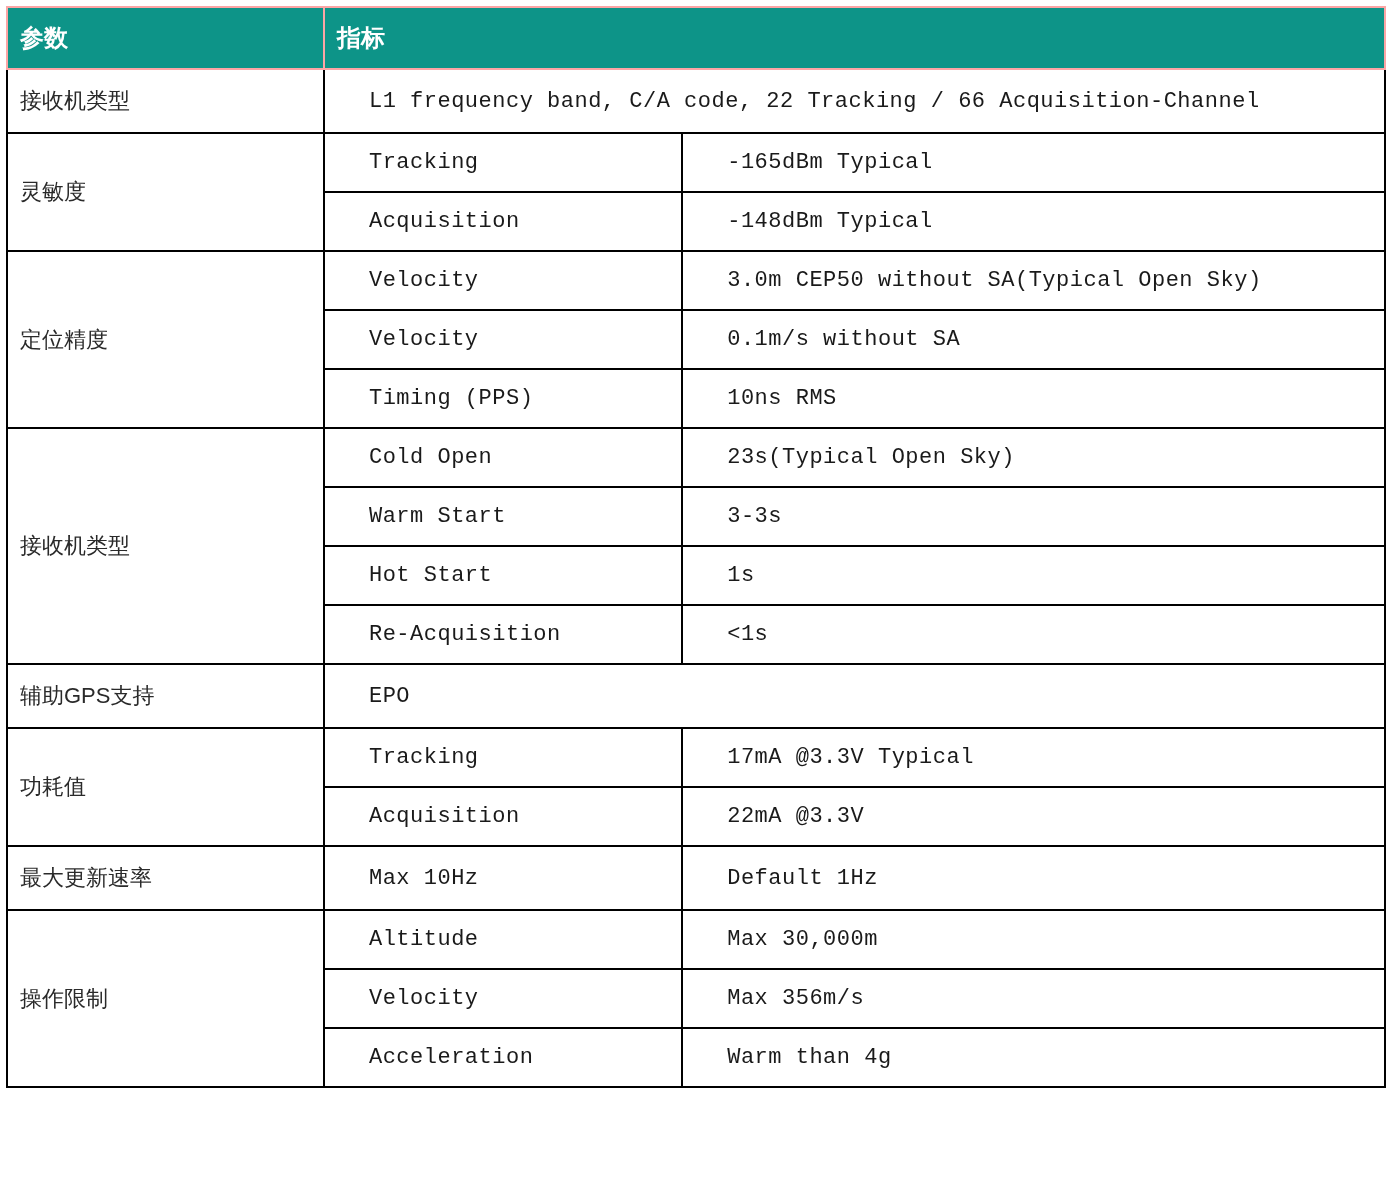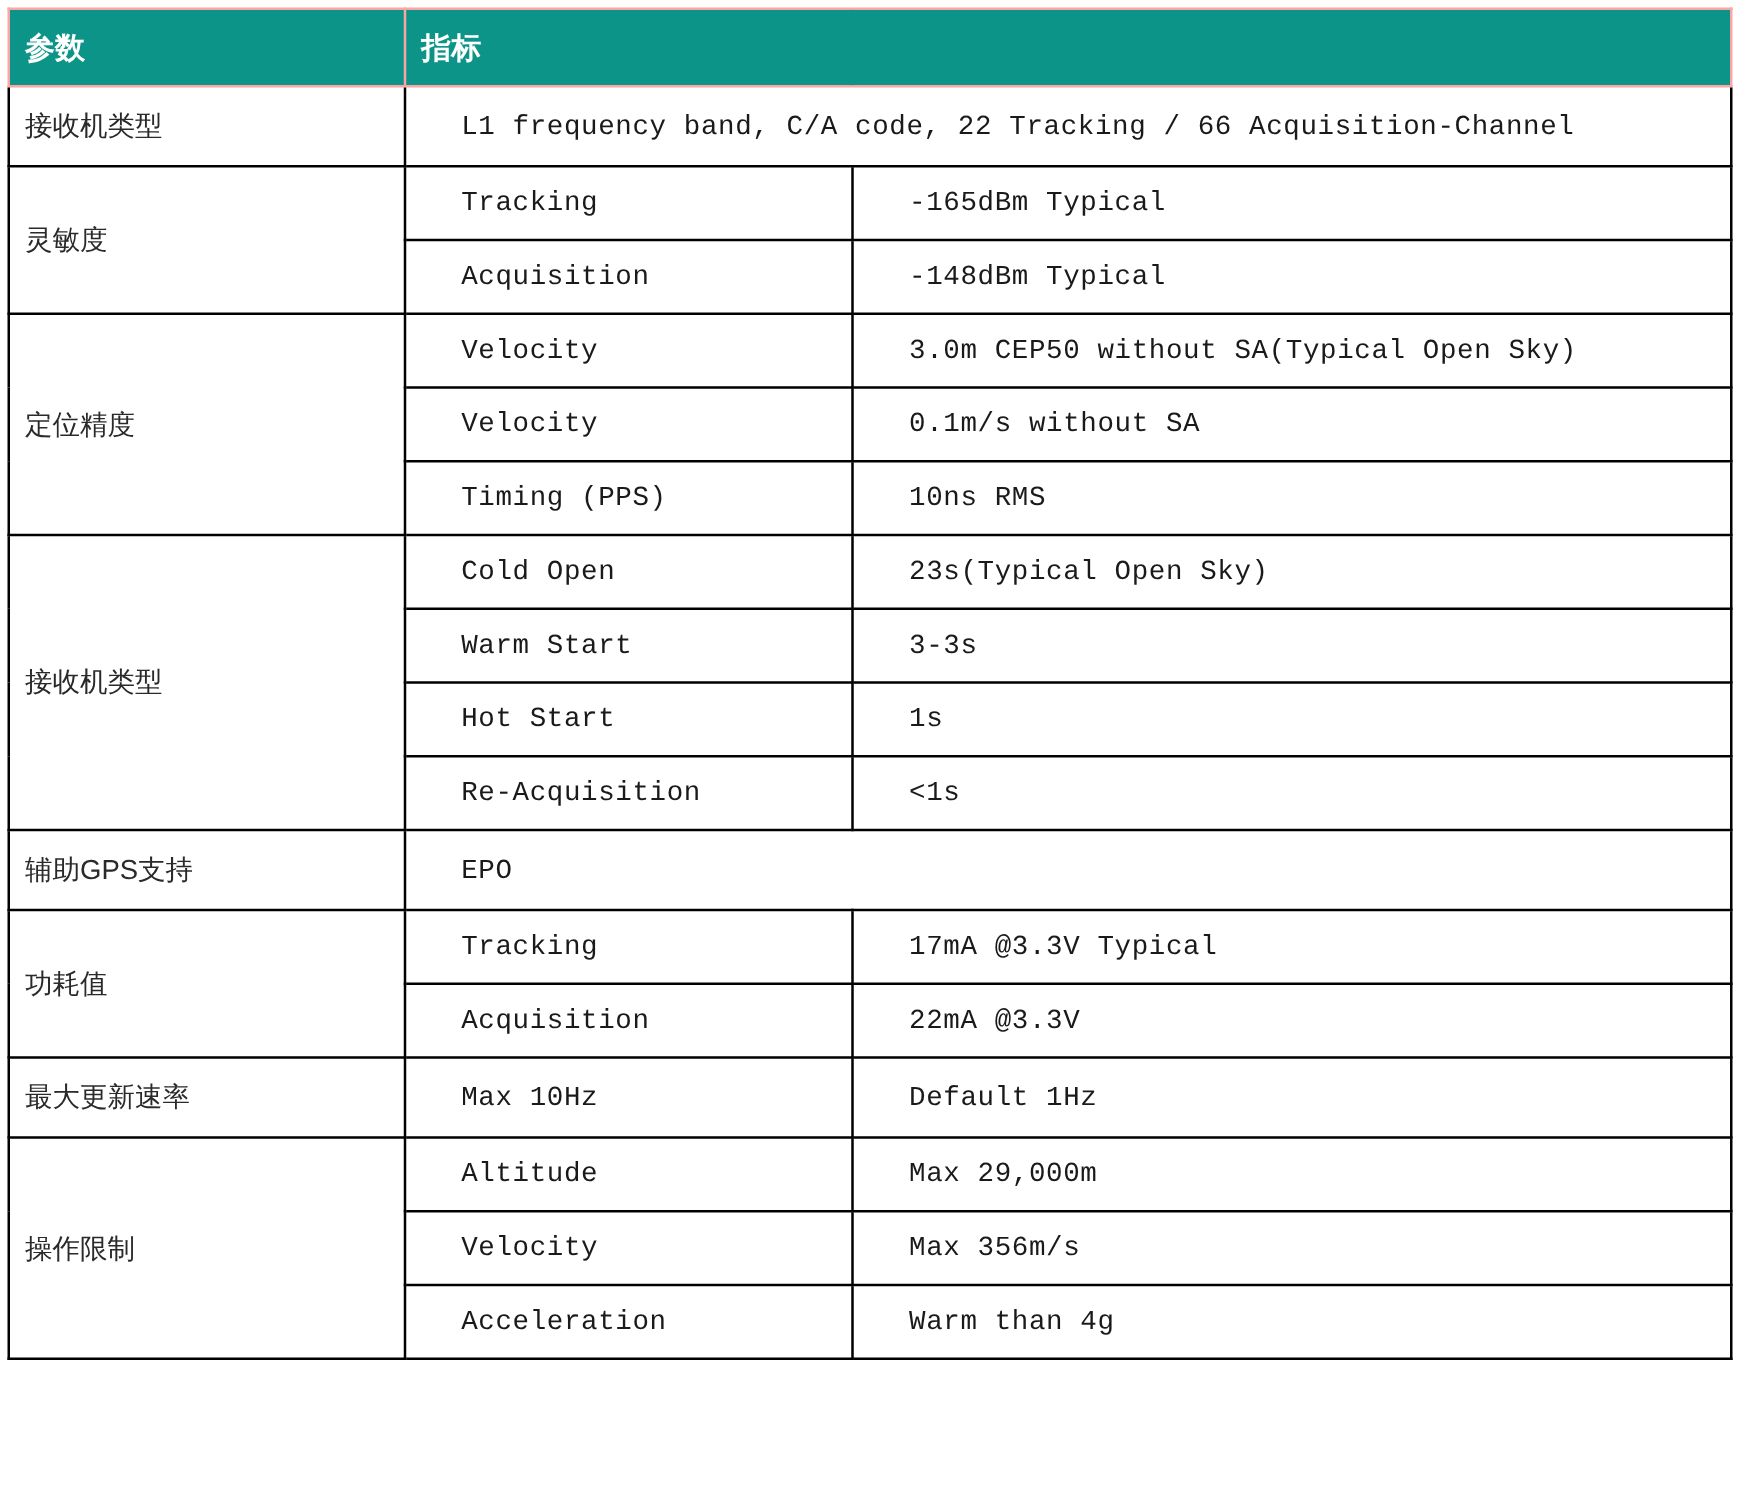--- a/index.html
+++ b/index.html
@@ -129,21 +129,21 @@
 
     <tr>
       <td class="param-label">最大更新速率</td>
       <td class="mono">Max 10Hz</td>
       <td class="mono">Default 1Hz</td>
     </tr>
 
     <tr>
       <td class="param-label" rowspan="3">操作限制</td>
       <td class="mono">Altitude</td>
-      <td class="mono">Max 29,000m</td>
+      <td class="mono">Max 30,000m</td>
     </tr>
     <tr>
       <td class="mono">Velocity</td>
       <td class="mono">Max 356m/s</td>
     </tr>
     <tr>
       <td class="mono">Acceleration</td>
       <td class="mono">Warm than 4g</td>
     </tr>
   </tbody>

